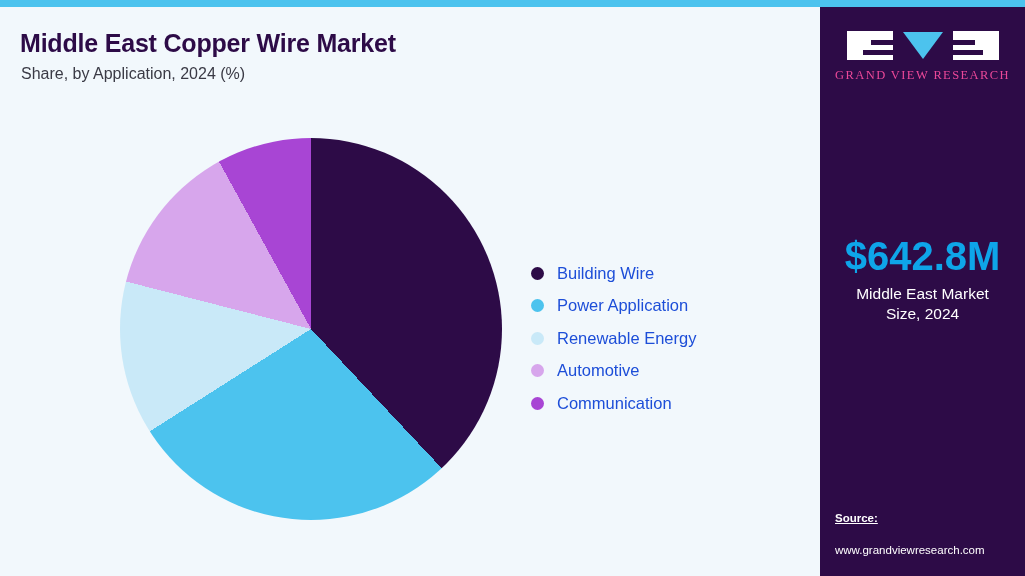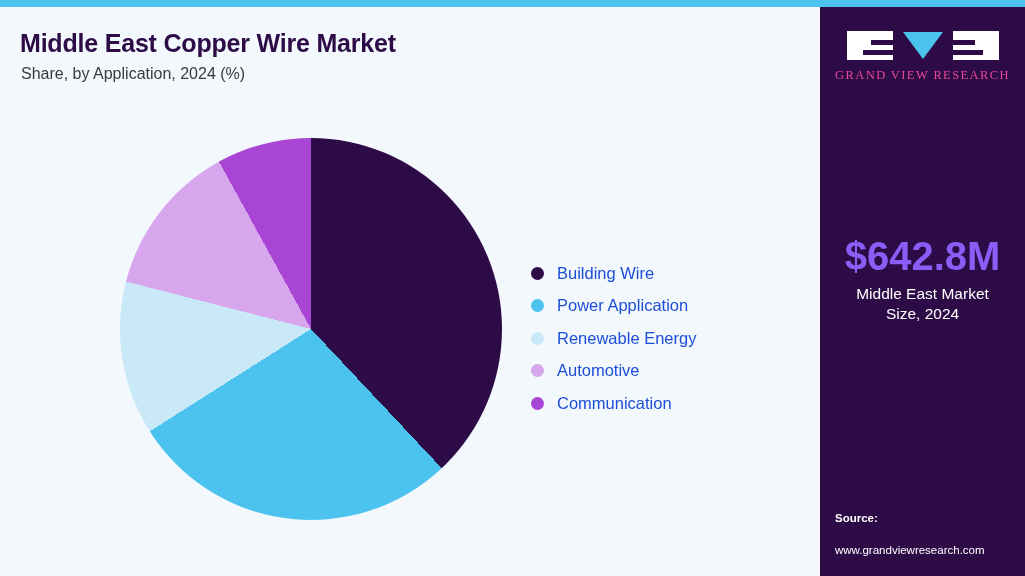--- a/index.html
+++ b/index.html
@@ -173,40 +173,41 @@
   #stat-block {
     position: absolute;
     left: 0;
     top: 228px;
     width: 205px;
     text-align: center;
   }
   #stat-value {
     font-size: 40px;
     font-weight: bold;
-    color: #8b5cf6;
+    color: #0ea5e9;
     line-height: 1.05;
   }
   #stat-caption {
     margin-top: 7px;
     font-size: 15.5px;
     color: #ffffff;
     line-height: 1.32;
   }
   #source-block {
     position: absolute;
     left: 15px;
     bottom: 20px;
     width: 190px;
     text-align: left;
     color: #ffffff;
   }
   #source-label {
     font-size: 11.5px;
     font-weight: bold;
+    text-decoration: underline;
   }
   #source-url {
     font-size: 11.5px;
     margin-top: 20px;
   }
 </style>
 </head>
 <body>
 
 <div id="root">

